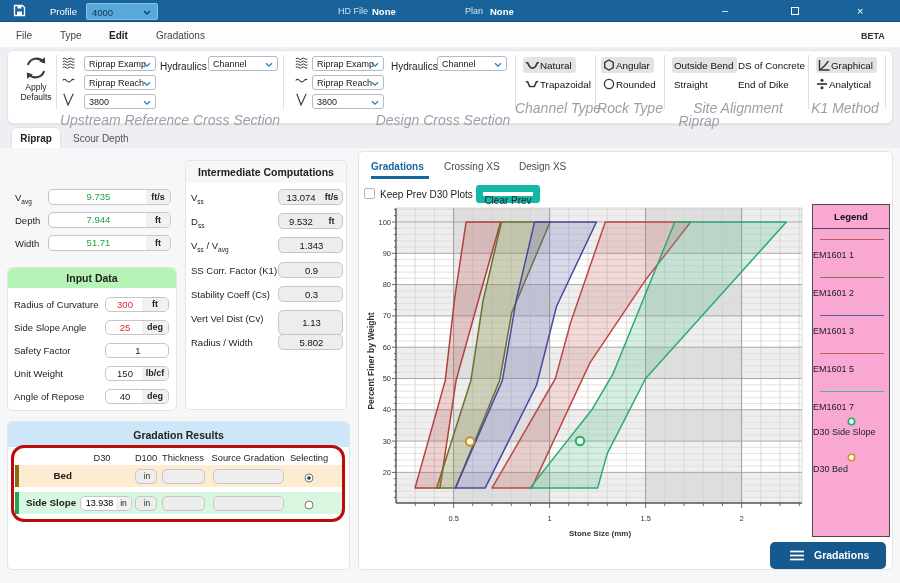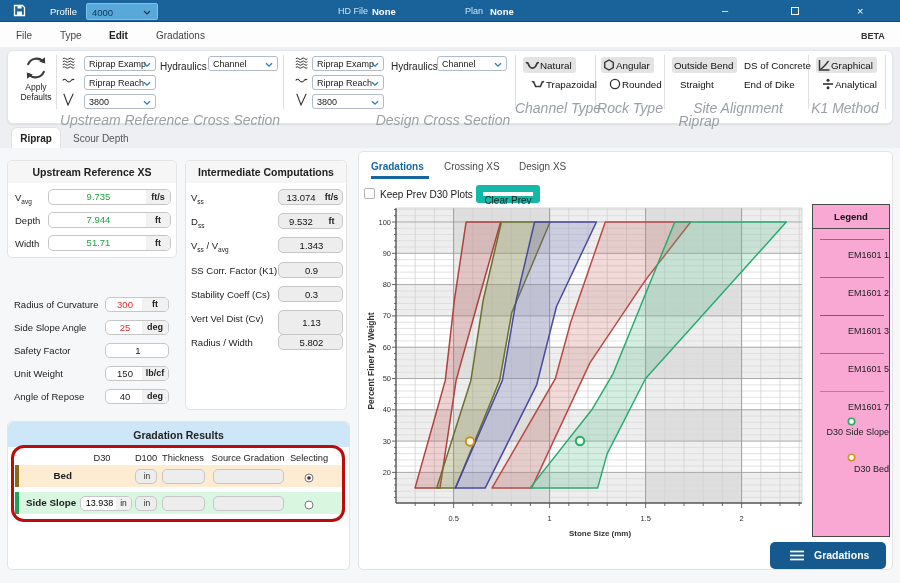--- a/index.html
+++ b/index.html
@@ -9,38 +9,38 @@
 #titlebar{position:absolute;left:0;top:0;width:900px;height:22px;background:#19639a;}
 #titlebar .t{position:absolute;color:#fff;font-size:9.5px;top:6px;}
 #menubar{position:absolute;left:0;top:22px;width:900px;height:25px;background:#fdfdfe;}
 .mitem{position:absolute;top:8px;font-size:10px;color:#444;}
 
 #toolbar{position:absolute;left:7px;top:50px;width:886px;height:74px;background:#fff;border:1px solid #e3e6e8;border-radius:6px;box-shadow:0 1px 2px rgba(0,0,0,0.08);}
 .vsep{position:absolute;top:4px;height:54px;width:1px;background:#e0e0e0;}
 .glabel{position:absolute;font-size:14px;color:#9aa0a6;white-space:nowrap;transform:translateX(-50%);font-style:italic;}
 .dd{position:absolute;background:#fff;border:1px solid #b0bcc9;border-radius:3px;font-size:9px;color:#1a1a1a;padding-left:4px;display:flex;align-items:center;height:15px;white-space:nowrap;}
 .dd svg{position:absolute;right:4px;top:4.5px;}
-.tbtn{position:absolute;height:16px;display:flex;align-items:center;font-size:9.8px;color:#111;white-space:nowrap;padding-left:6px;}
+.tbtn{position:absolute;height:16px;display:flex;align-items:center;font-size:9.8px;color:#111;white-space:nowrap;}
 .tbtn.sel{background:#e3e3e3;border-radius:3px;padding:0 4px 0 2px;}
 
 #tabRiprap{position:absolute;left:11px;top:127px;width:50px;height:21px;background:#fff;border:1px solid #e2e2e2;border-bottom:none;border-radius:6px 6px 0 0;font-size:10px;color:#222;font-weight:bold;text-align:center;line-height:21px;}
 #content{position:absolute;left:0;top:148px;width:900px;height:435px;background:#f6f7f8;}
 .card{position:absolute;background:#fff;border:1px solid #e4e4e4;border-radius:5px;}
 .phead{position:absolute;left:0;top:0;width:100%;height:22px;font-size:10.5px;font-weight:bold;color:#222;text-align:center;line-height:23px;background:#f6f6f6;border-radius:5px 5px 0 0;}
 .lab{position:absolute;font-size:9.5px;color:#222;white-space:nowrap;}
 .fbox{position:absolute;background:#fff;border:1px solid #c6c6c6;border-radius:5px;overflow:hidden;}
 .fbox .v{position:absolute;left:0;top:0;bottom:0;display:flex;align-items:center;justify-content:center;font-size:9.5px;}
 .fbox .u{position:absolute;right:0;top:0;bottom:0;background:#f1f1f1;display:flex;align-items:center;justify-content:center;font-size:9px;color:#222;font-weight:bold;}
 .gbox{position:absolute;background:#ededed;border:1px solid #c6c6c6;border-radius:5px;}
 .gbox .v{position:absolute;left:0;top:0;bottom:0;display:flex;align-items:center;justify-content:center;font-size:9.5px;color:#111;}
 .gbox .u{position:absolute;right:0;top:0;bottom:0;display:flex;align-items:center;justify-content:center;font-size:9px;color:#222;font-weight:bold;}
 sub{font-size:6.5px;}
 .ctab{position:absolute;font-size:10px;color:#4a4a4a;}
 .legline{position:absolute;left:7px;width:64px;height:0;border-top:1.6px solid;}
-.legtxt{position:absolute;left:0;width:100%;text-align:right;font-size:9px;color:#222;}
+.legtxt{position:absolute;left:0;width:100%;text-align:left;font-size:9px;color:#222;}
 </style></head>
 <body>
 <div id="app">
 <div id="titlebar">
 <div class="abs" style="left:0;top:20.5px;width:900px;height:1.5px;background:#0f4e7e;"></div>
 <svg class="abs" style="left:13px;top:4px" width="13" height="13" viewBox="0 0 13 13">
         <path d="M1.5 1.5h8l2 2v8h-10z" fill="none" stroke="#fff" stroke-width="1.3"></path>
         <rect x="4" y="7.5" width="5" height="4" fill="#fff"></rect>
         <rect x="4.5" y="1.5" width="4" height="3" fill="#fff"></rect>
       </svg>
@@ -167,38 +167,38 @@
           <line x1="1" y1="6" x2="11" y2="6" stroke="#333" stroke-width="1.6"></line>
           <circle cx="6" cy="2.2" r="1.5" fill="#333"></circle>
           <circle cx="6" cy="9.8" r="1.5" fill="#333"></circle>
         </svg>Analytical</div>
 <div class="glabel" style="left:837px;top:49px;">K1 Method</div>
 <div class="glabel" style="left:691px;top:62px;">Riprap</div>
 </div>
 <div id="tabRiprap">Riprap</div>
 <div class="abs" style="left:73px;top:133px;font-size:10px;color:#555;">Scour Depth</div>
 <div id="content"></div>
-<div class="card" style="left:7px;top:160px;width:170px;height:98px;">
-<div class="phead">Upstream Reference XS</div>
-</div>
 <div class="lab" style="left:15px;top:192px;">V<sub>avg</sub></div>
 <div class="fbox" style="left:48px;top:189px;width:123px;height:15.5px;">
       <div class="v" style="width:99px;color:#1fa23d;">9.735</div>
       <div class="u" style="width:24px;">ft/s</div>
     </div>
 <div class="lab" style="left:15px;top:215px;">Depth</div>
 <div class="fbox" style="left:48px;top:212px;width:123px;height:15.5px;">
       <div class="v" style="width:99px;color:#1fa23d;">7.944</div>
       <div class="u" style="width:24px;">ft</div>
     </div>
 <div class="lab" style="left:15px;top:238px;">Width</div>
 <div class="fbox" style="left:48px;top:235px;width:123px;height:15.5px;">
       <div class="v" style="width:99px;color:#1fa23d;">51.71</div>
       <div class="u" style="width:24px;">ft</div>
     </div>
+<div class="card" style="left:7px;top:267px;width:170px;height:144px;">
+<div class="phead" style="height:20px;background:#b6f3b6;line-height:21px;">Input Data</div>
+</div>
 <div class="lab" style="left:14px;top:299px;">Radius of Curvature</div>
 <div class="fbox" style="left:105px;top:297px;width:64px;height:14.5px;">
       <div class="v" style="width:38px;color:#e02b2b;">300</div>
       <div class="u" style="width:26px;">ft</div>
     </div>
 <div class="lab" style="left:14px;top:322px;">Side Slope Angle</div>
 <div class="fbox" style="left:105px;top:320px;width:64px;height:14.5px;">
       <div class="v" style="width:38px;color:#e02b2b;">25</div>
       <div class="u" style="width:26px;">deg</div>
     </div>

